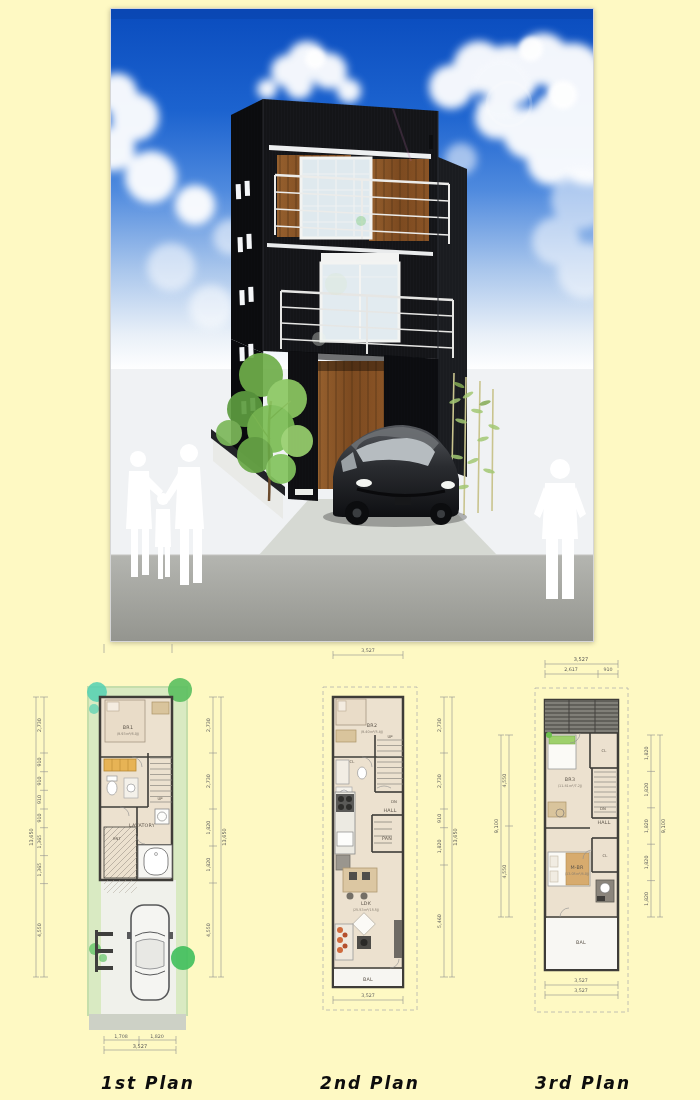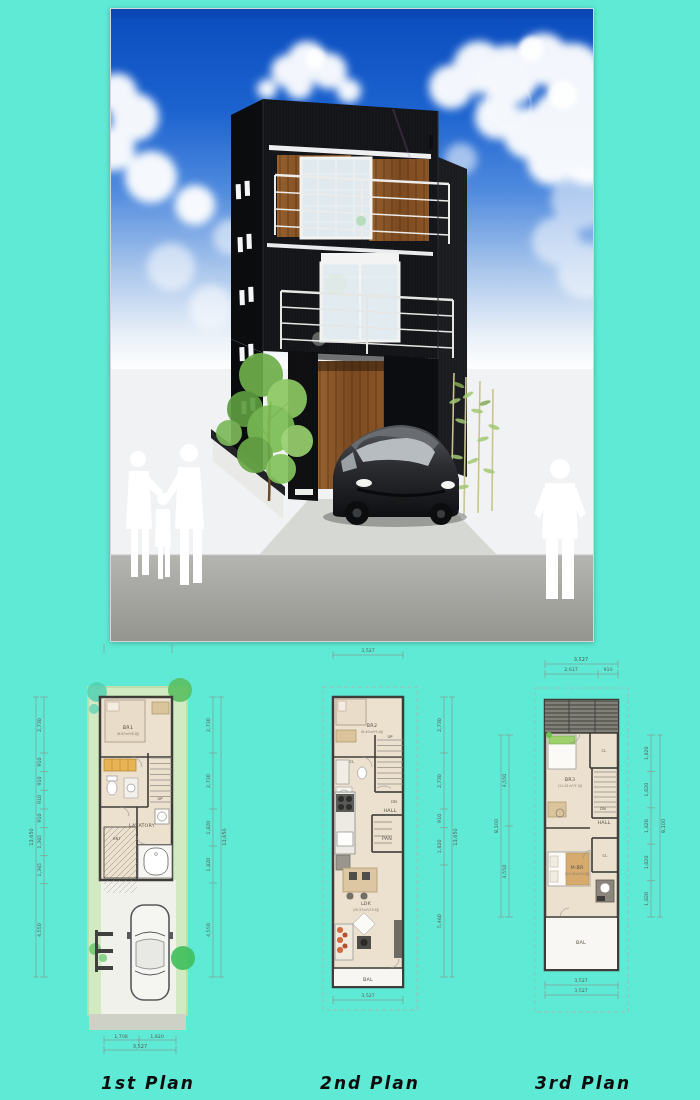--- a/index.html
+++ b/index.html
@@ -1,16 +1,16 @@
 <!DOCTYPE html>
 <html><head>
 <meta charset="utf-8">
 <style>
   html,body{margin:0;padding:0;background:#fff;}
-  .stage{position:relative;width:700px;height:1100px;background:#5eead4;overflow:hidden;
+  .stage{position:relative;width:700px;height:1100px;background:#fef9c3;overflow:hidden;
          font-family:"DejaVu Sans",sans-serif;}
   .render-frame{position:absolute;left:110px;top:8px;width:482px;height:632px;
     border:1px solid #d6d6d6;box-shadow:0 1px 5px rgba(0,0,0,.25);background:#fff;}
   .plans-wrap{position:absolute;left:0;top:640px;width:700px;height:460px;}
   svg{display:block}
   .dim{font-family:"DejaVu Sans",sans-serif;font-size:4.8px;fill:#5f5f5f;}
   .dimt{font-family:"DejaVu Sans",sans-serif;font-size:5px;fill:#555;}
   .room{font-family:"DejaVu Sans",sans-serif;font-size:4.8px;fill:#5c544a;letter-spacing:.2px;}
   .rooms{font-family:"DejaVu Sans",sans-serif;font-size:3.4px;fill:#857c70;}
   .rtiny{font-family:"DejaVu Sans",sans-serif;font-size:3.8px;fill:#5c544a;}

